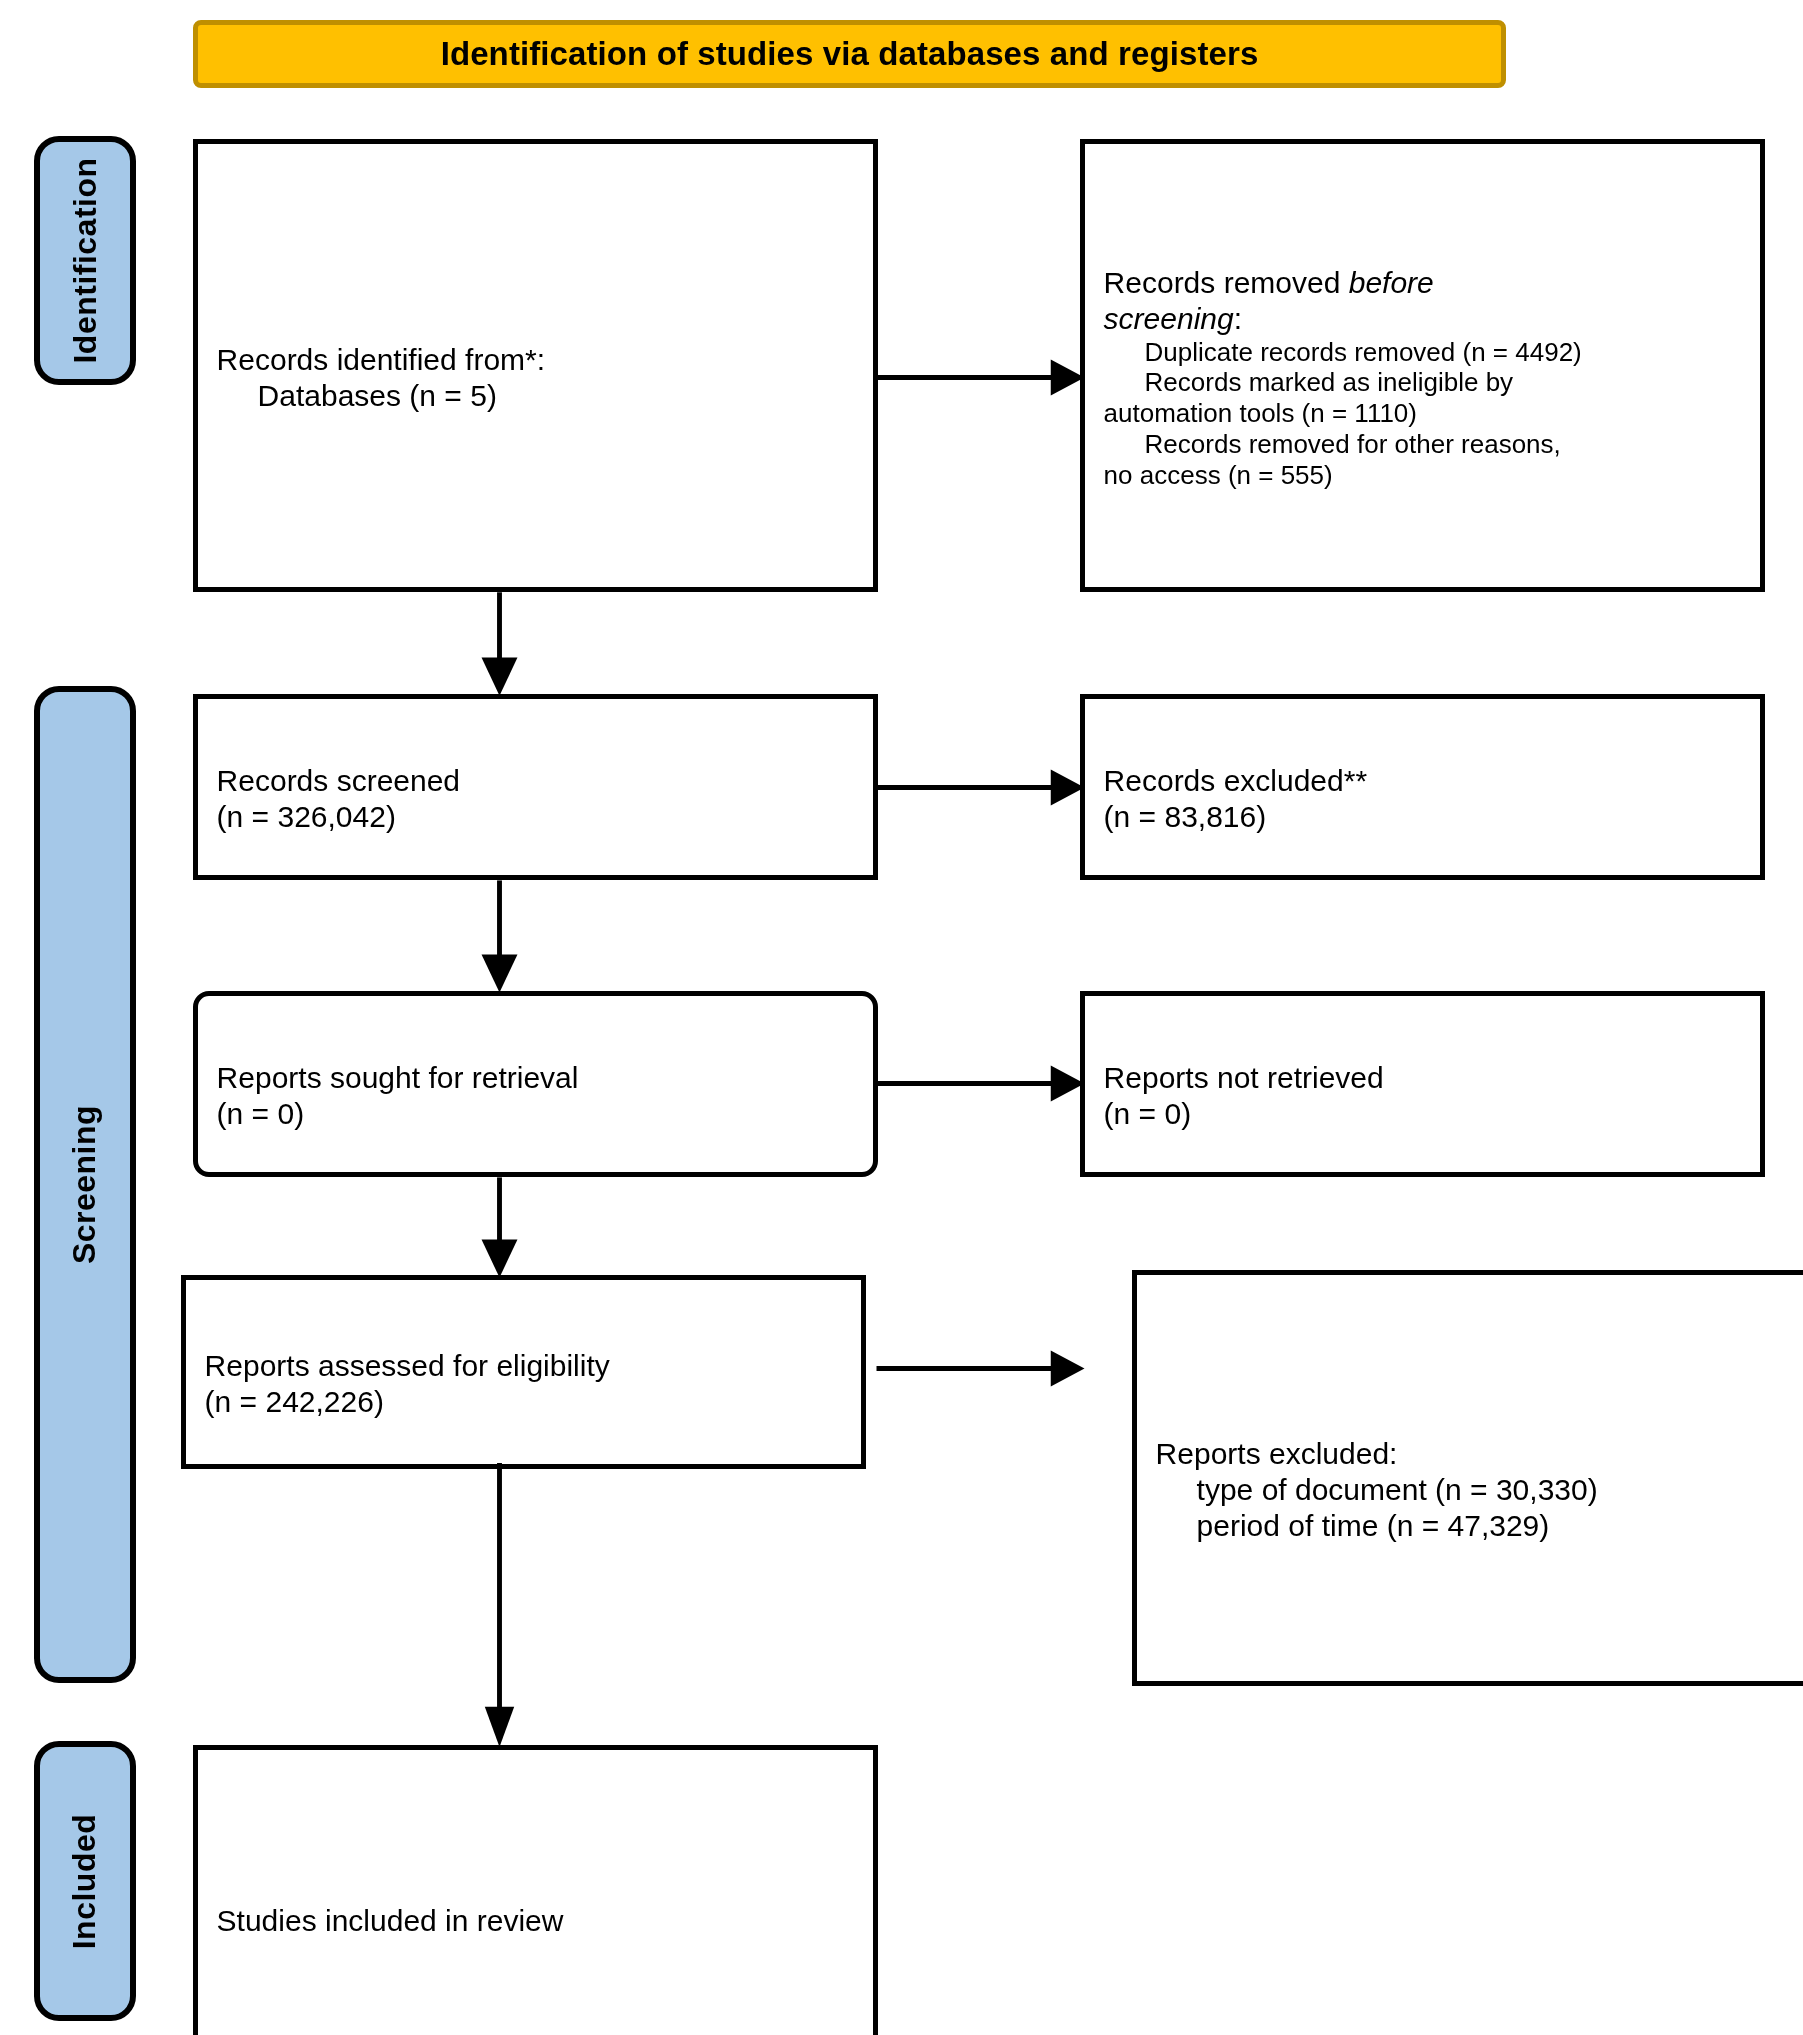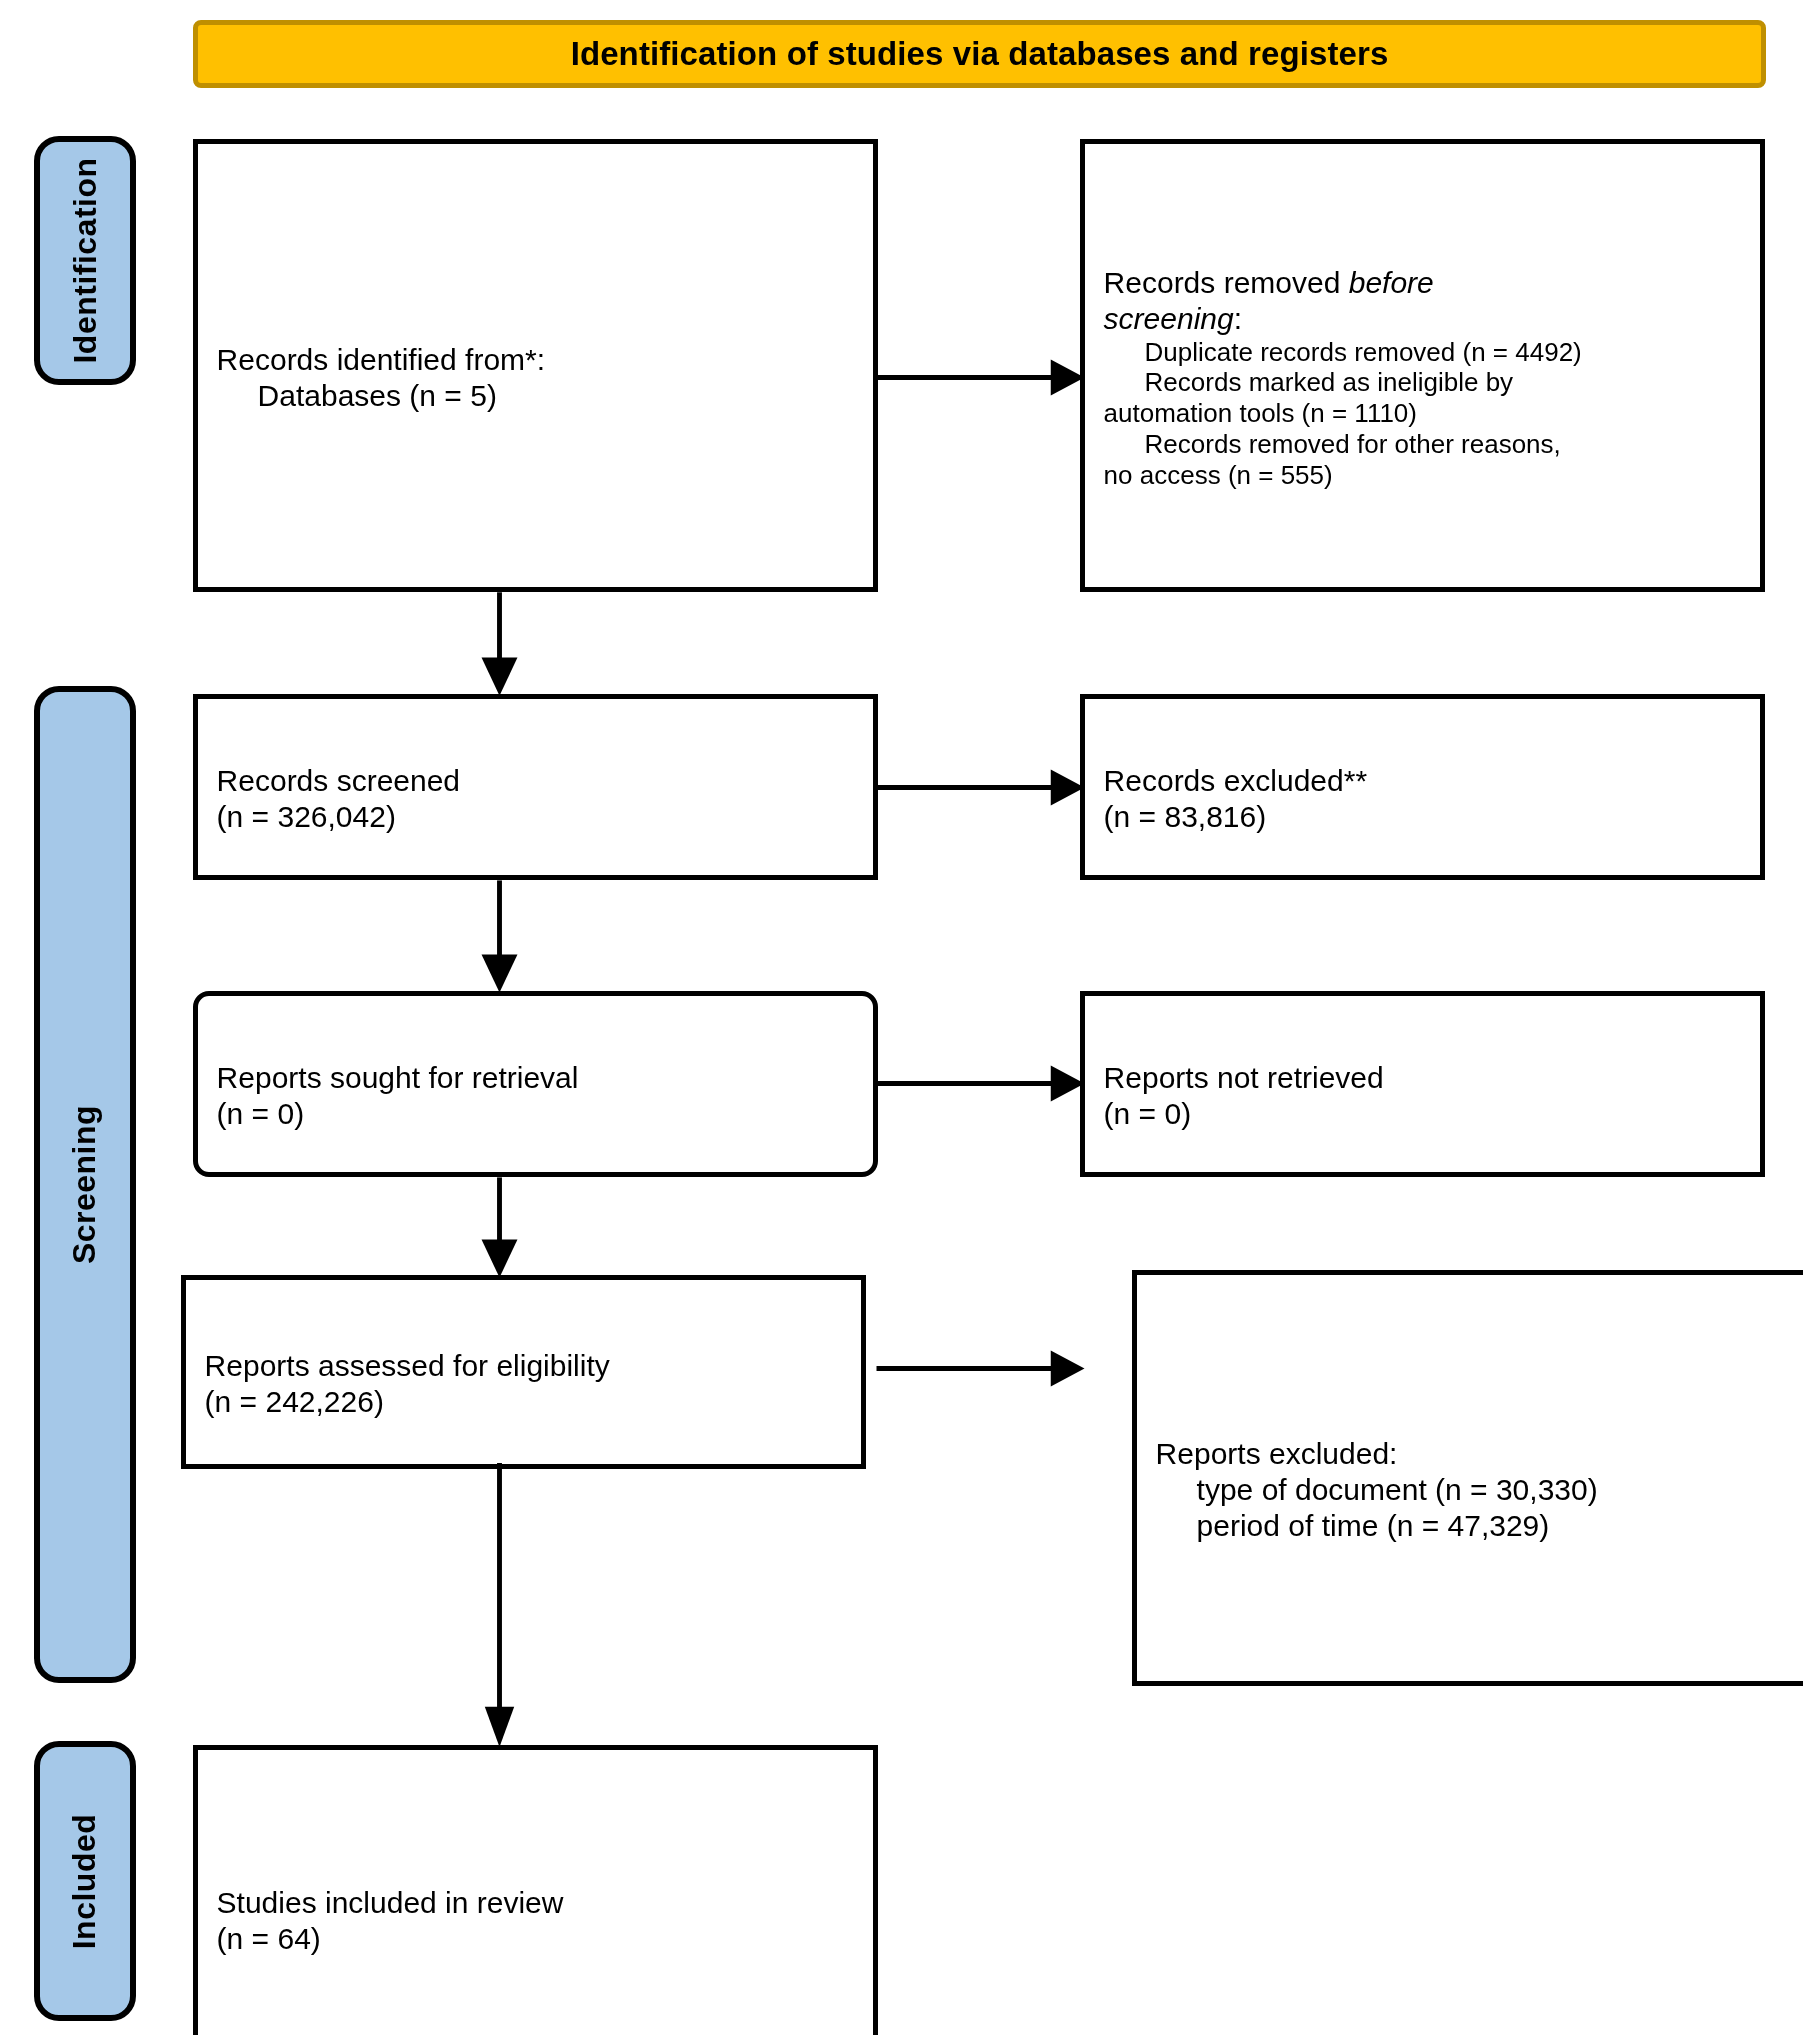--- a/index.html
+++ b/index.html
@@ -16,21 +16,21 @@
     height: 2035px;
     background: #ffffff;
     overflow: hidden;
   }
 
   
   .banner {
     position: absolute;
     left: 193px;
     top: 20px;
-    width: 1573px;
+    width: 1313px;
     height: 68px;
     background: #FFC000;
     border: 5px solid #BF8F00;
     border-radius: 8px;
     box-sizing: border-box;
     display: flex;
     align-items: center;
     justify-content: center;
   }
   .banner-title {
@@ -185,21 +185,20 @@
     <div class="box-inner">
       <div class="line">Reports excluded:</div>
       <div class="line indent">type of document (n = 30,330)</div>
       <div class="line indent">period of time (n = 47,329)</div>
     </div>
   </div>
 
   <div class="box" id="box-included">
     <div class="box-inner">
       <div class="line">Studies included in review</div>
-      <div class="line">(n = 64)</div>
     </div>
   </div>
 
   <div class="arrow" style="left:876px; top:353px; width:209px; height:49px;">
     <svg width="209" height="49" viewBox="0 0 382 90">
       <line x1="0" y1="45" x2="330" y2="45" stroke="#000" stroke-width="9"></line>
       <polygon points="320,12 382,45 320,78" fill="#000"></polygon>
     </svg>
   </div>
 

